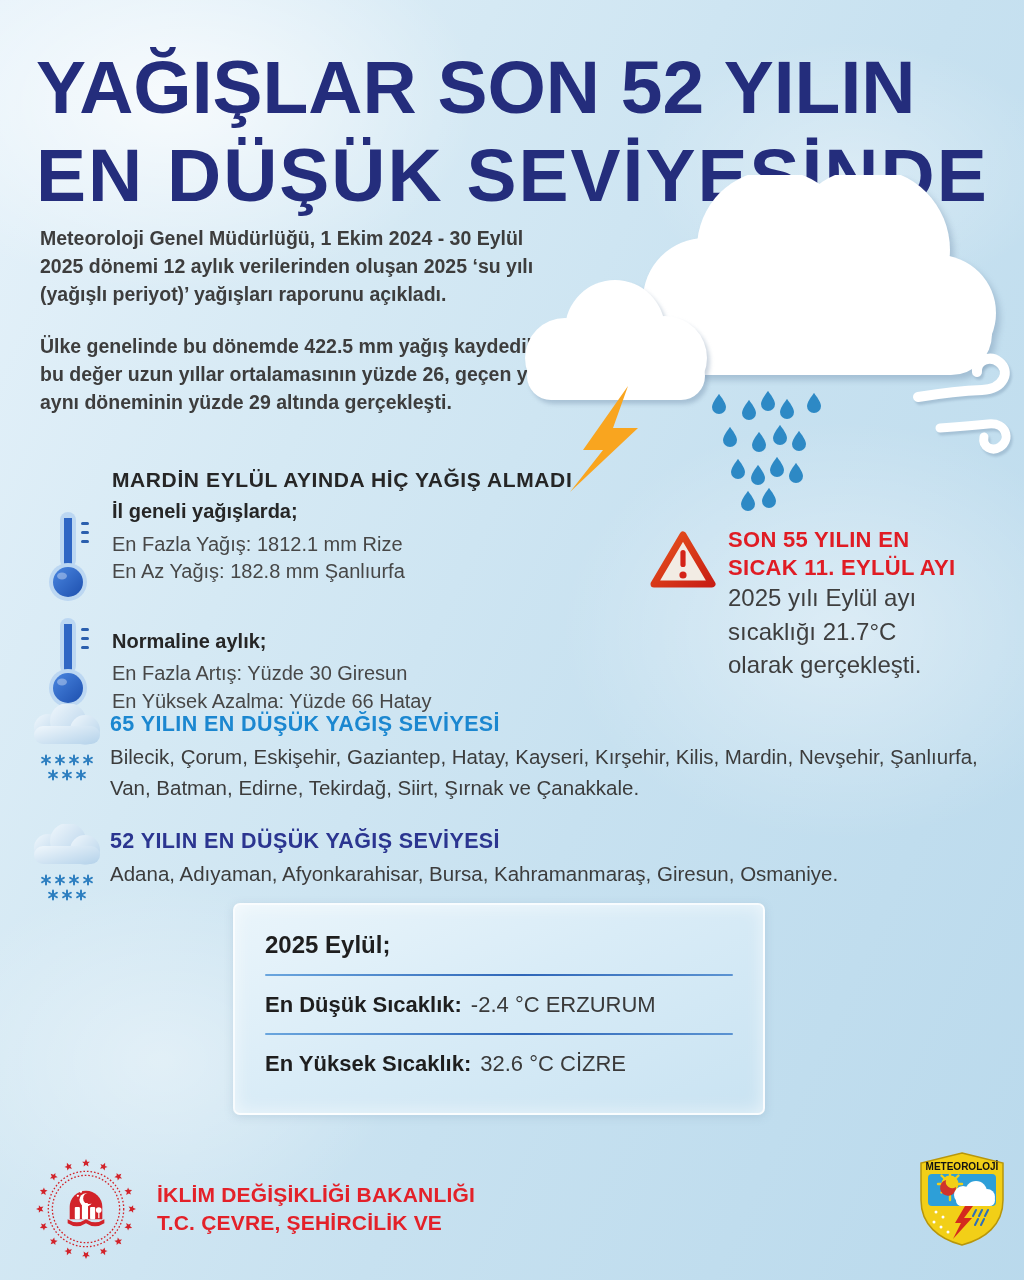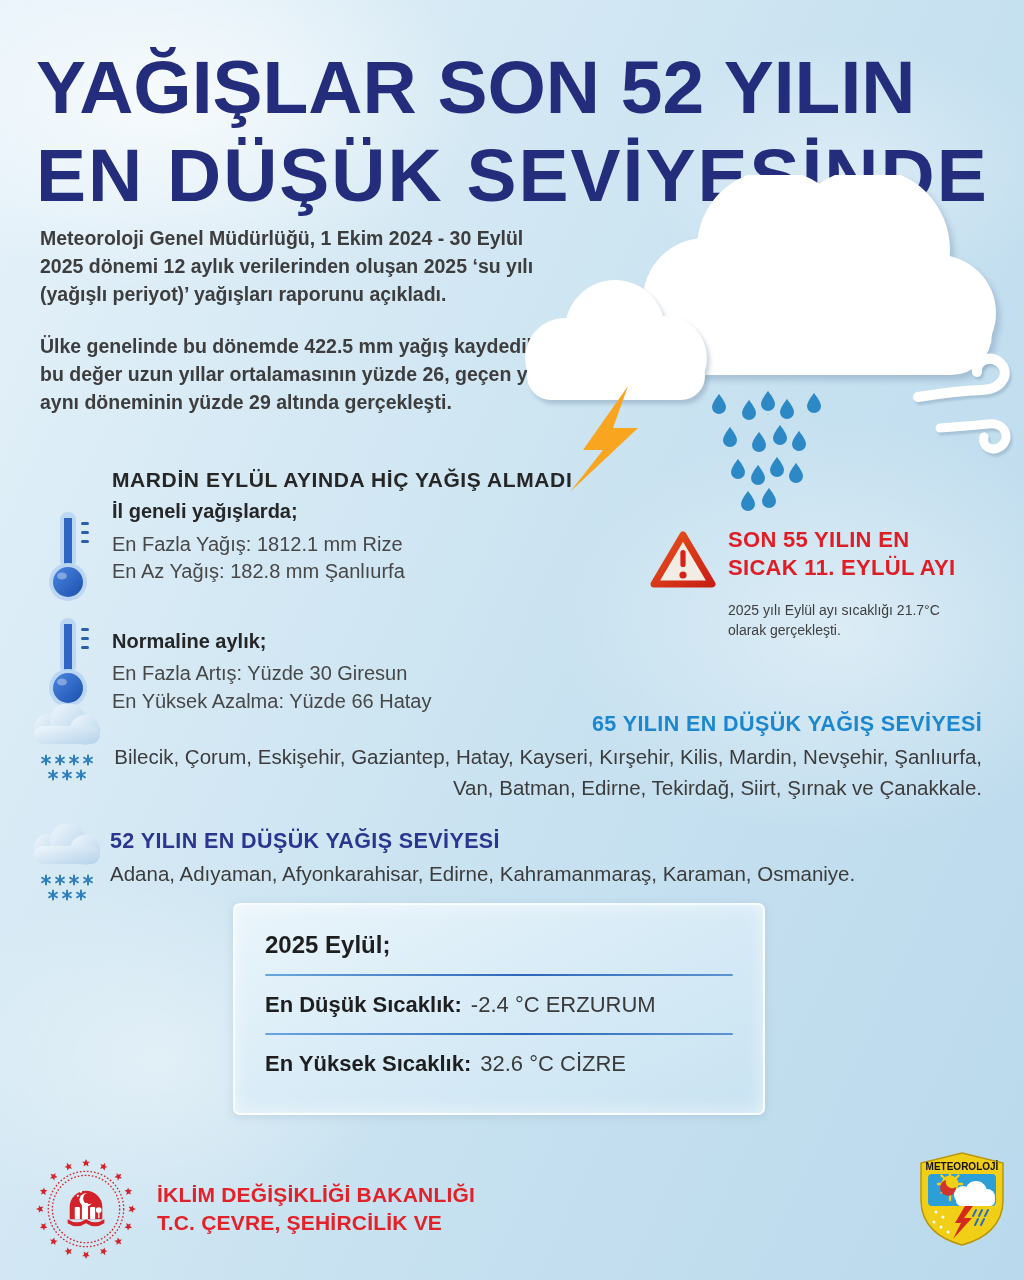--- a/index.html
+++ b/index.html
@@ -28,25 +28,25 @@
   .sec-mardin{position:absolute;left:112px;top:466px;width:560px;color:#474747;font-size:20px;line-height:1.38;}
   .sec-mardin .h1{font-size:21px;font-weight:bold;color:#262626;letter-spacing:.6px;margin-bottom:3px;}
   .sec-mardin .h2{font-weight:bold;color:#262626;margin-bottom:5px;}
   .sec-mardin .gap{height:42px;}
   .thermo{position:absolute;}
 
   .warnblock{position:absolute;left:650px;top:526px;width:320px;}
   .warn-tri{position:absolute;left:0;top:4px;}
   .warn-text{margin-left:78px;}
   .warn-h{color:#e01c24;font-weight:bold;font-size:22px;line-height:1.25;letter-spacing:.3px;}
-  .warn-b{margin-top:20px;color:#3e3e3e;font-size:14px;line-height:1.4;width:225px;}
+  .warn-b{margin-top:0;color:#3e3e3e;font-size:24px;line-height:1.4;width:225px;}
 
   .lowsec .head{font-weight:bold;font-size:21.5px;letter-spacing:.4px;}
   .lowsec .cities{margin-top:5px;color:#3c3c3c;font-size:20.5px;line-height:1.5;width:872px;}
-  .low65{position:absolute;left:110px;top:712px;text-align:right;}
+  .low65{position:absolute;left:110px;top:712px;}
   .low65 .head{color:#1b87d0;}
   .low52{position:absolute;left:110px;top:829px;}
   .low52 .head{color:#2b3590;}
   .snowcloud{position:absolute;}
 
   .card{position:absolute;left:233px;top:903px;width:532px;height:212px;border-radius:7px;
         background:linear-gradient(155deg,#eaf5fb 0%,#d9ecf7 45%,#c9e3f2 100%);
         border:2px solid rgba(255,255,255,.85);
         box-shadow:0 2px 8px rgba(120,150,175,.25), inset 0 0 18px rgba(255,255,255,.6);
         padding:26px 30px;box-sizing:border-box;}
@@ -221,21 +221,21 @@
       <use href="#flake" x="55" y="71"></use>
   </svg>
 
   <div class="lowsec low65">
     <div class="head">65 YILIN EN DÜŞÜK YAĞIŞ SEVİYESİ</div>
     <div class="cities">Bilecik, Çorum, Eskişehir, Gaziantep, Hatay, Kayseri, Kırşehir, Kilis, Mardin, Nevşehir, Şanlıurfa, Van, Batman, Edirne, Tekirdağ, Siirt, Şırnak ve Çanakkale.</div>
   </div>
 
   <div class="lowsec low52">
     <div class="head">52 YILIN EN DÜŞÜK YAĞIŞ SEVİYESİ</div>
-    <div class="cities">Adana, Adıyaman, Afyonkarahisar, Edirne, Kahramanmaraş, Karaman, Osmaniye.</div>
+    <div class="cities">Adana, Adıyaman, Afyonkarahisar, Bursa, Kahramanmaraş, Giresun, Osmaniye.</div>
   </div>
 
   <div class="card">
     <div class="ctitle">2025 Eylül;</div>
     <div class="divider"></div>
     <div class="row">
       <span class="lbl">En Düşük Sıcaklık:</span><span class="val">-2.4 °C ERZURUM</span>
     </div>
     <div class="divider"></div>
     <div class="row">

